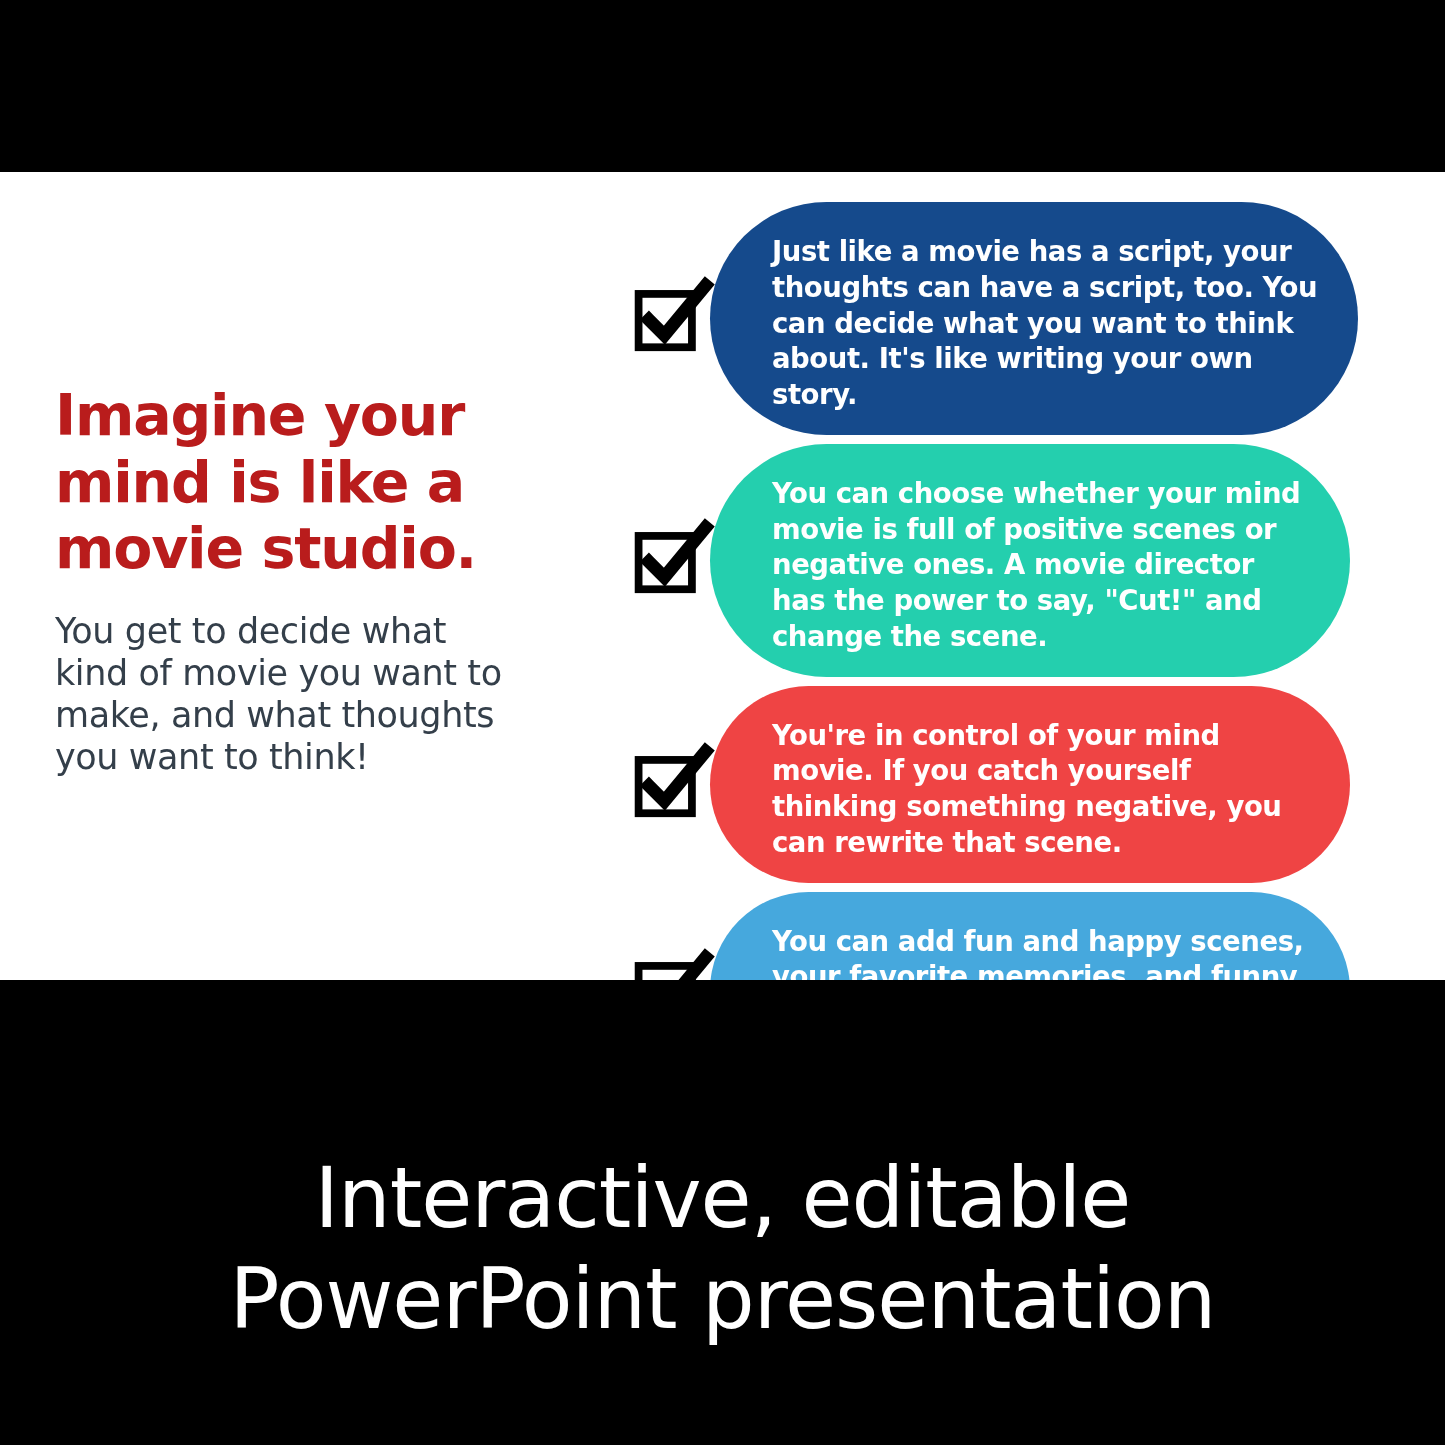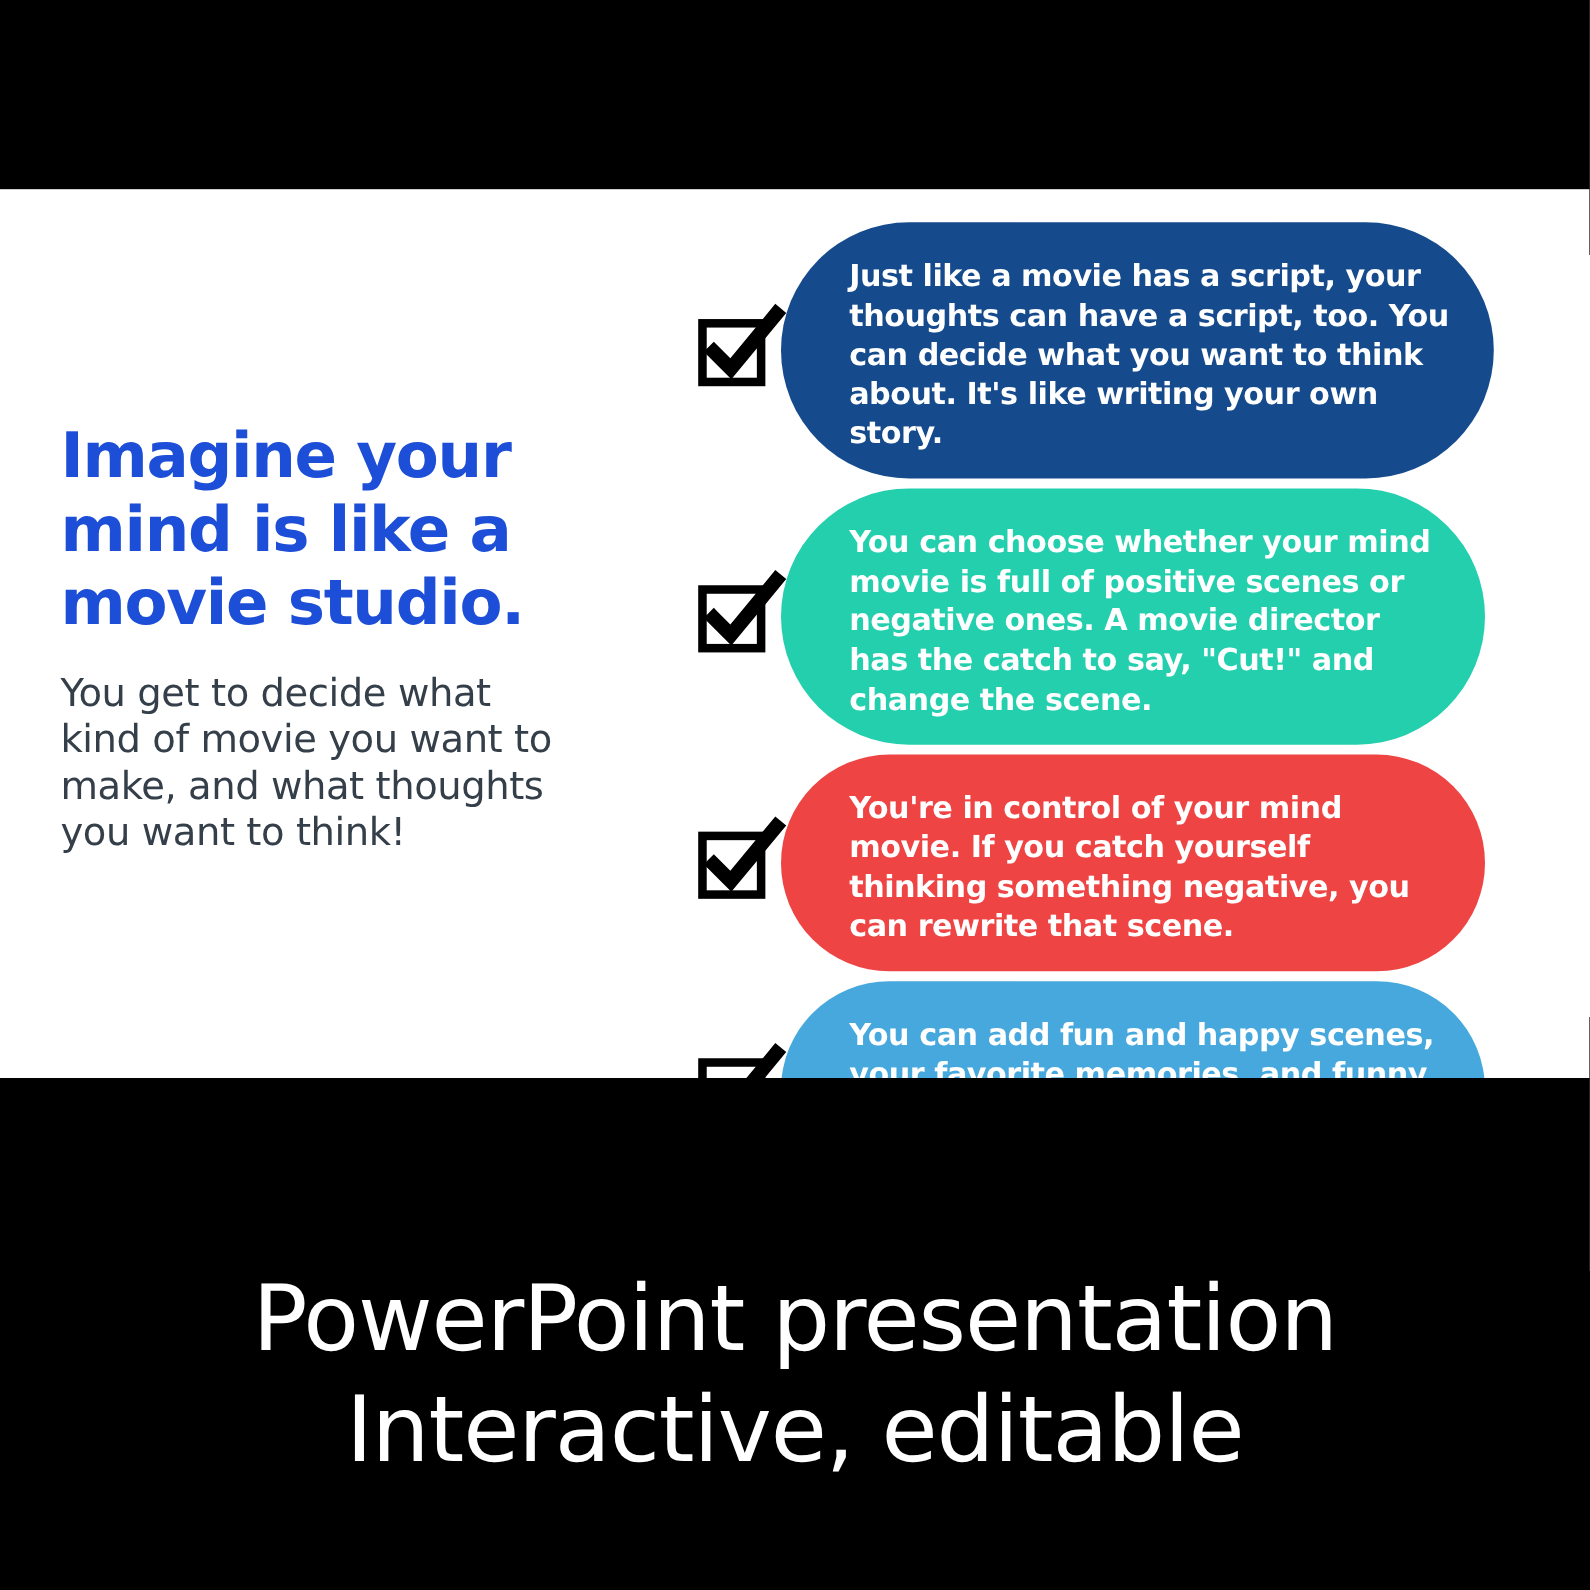--- a/index.html
+++ b/index.html
@@ -45,21 +45,21 @@
     top: 210px;
     width: 470px;
   }
 
   .headline {
     font-family: "DejaVu Sans", sans-serif;
     font-weight: 700;
     font-size: 57px;
     line-height: 1.17;
     letter-spacing: -1.2px;
-    color: #1d4ed8;
+    color: #b91c1c;
     margin-bottom: 28px;
   }
 
   .subcopy {
     font-family: "DejaVu Sans", sans-serif;
     font-weight: 400;
     font-size: 35px;
     line-height: 1.2;
     letter-spacing: -0.4px;
     color: #343f4a;
@@ -161,21 +161,21 @@
       </div>
 
       <div class="check-row">
         <span class="checkbox-icon">
           <svg viewBox="0 0 100 100" xmlns="http://www.w3.org/2000/svg">
             <rect x="10" y="22" width="62" height="62" fill="none" stroke="#000000" stroke-width="9"></rect>
             <path d="M22 52 L40 70 L88 12" fill="none" stroke="#000000" stroke-width="15" stroke-linecap="square" stroke-linejoin="miter"></path>
           </svg>
         </span>
         <div class="pill" style="background: rgb(36, 207, 174); flex: 0 0 640px; width: 640px;">
-          <span>You can choose whether your mind movie is full of positive scenes or negative ones. A movie director has the catch to say, "Cut!" and change the scene.</span>
+          <span>You can choose whether your mind movie is full of positive scenes or negative ones. A movie director has the power to say, "Cut!" and change the scene.</span>
         </div>
       </div>
 
       <div class="check-row">
         <span class="checkbox-icon">
           <svg viewBox="0 0 100 100" xmlns="http://www.w3.org/2000/svg">
             <rect x="10" y="22" width="62" height="62" fill="none" stroke="#000000" stroke-width="9"></rect>
             <path d="M22 52 L40 70 L88 12" fill="none" stroke="#000000" stroke-width="15" stroke-linecap="square" stroke-linejoin="miter"></path>
           </svg>
         </span>
@@ -195,17 +195,17 @@
           <span>You can add fun and happy scenes, your favorite memories, and funny moments to make your mind movie more enjoyable.</span>
         </div>
       </div>
 
     </div>
   </div>
 
   <div class="band-bottom"></div>
 
   <div class="caption">
+    <span class="cap-line">Interactive, editable</span>
     <span class="cap-line">PowerPoint presentation</span>
-    <span class="cap-line">Interactive, editable</span>
   </div>
 
 </div>
 
 </body></html>

